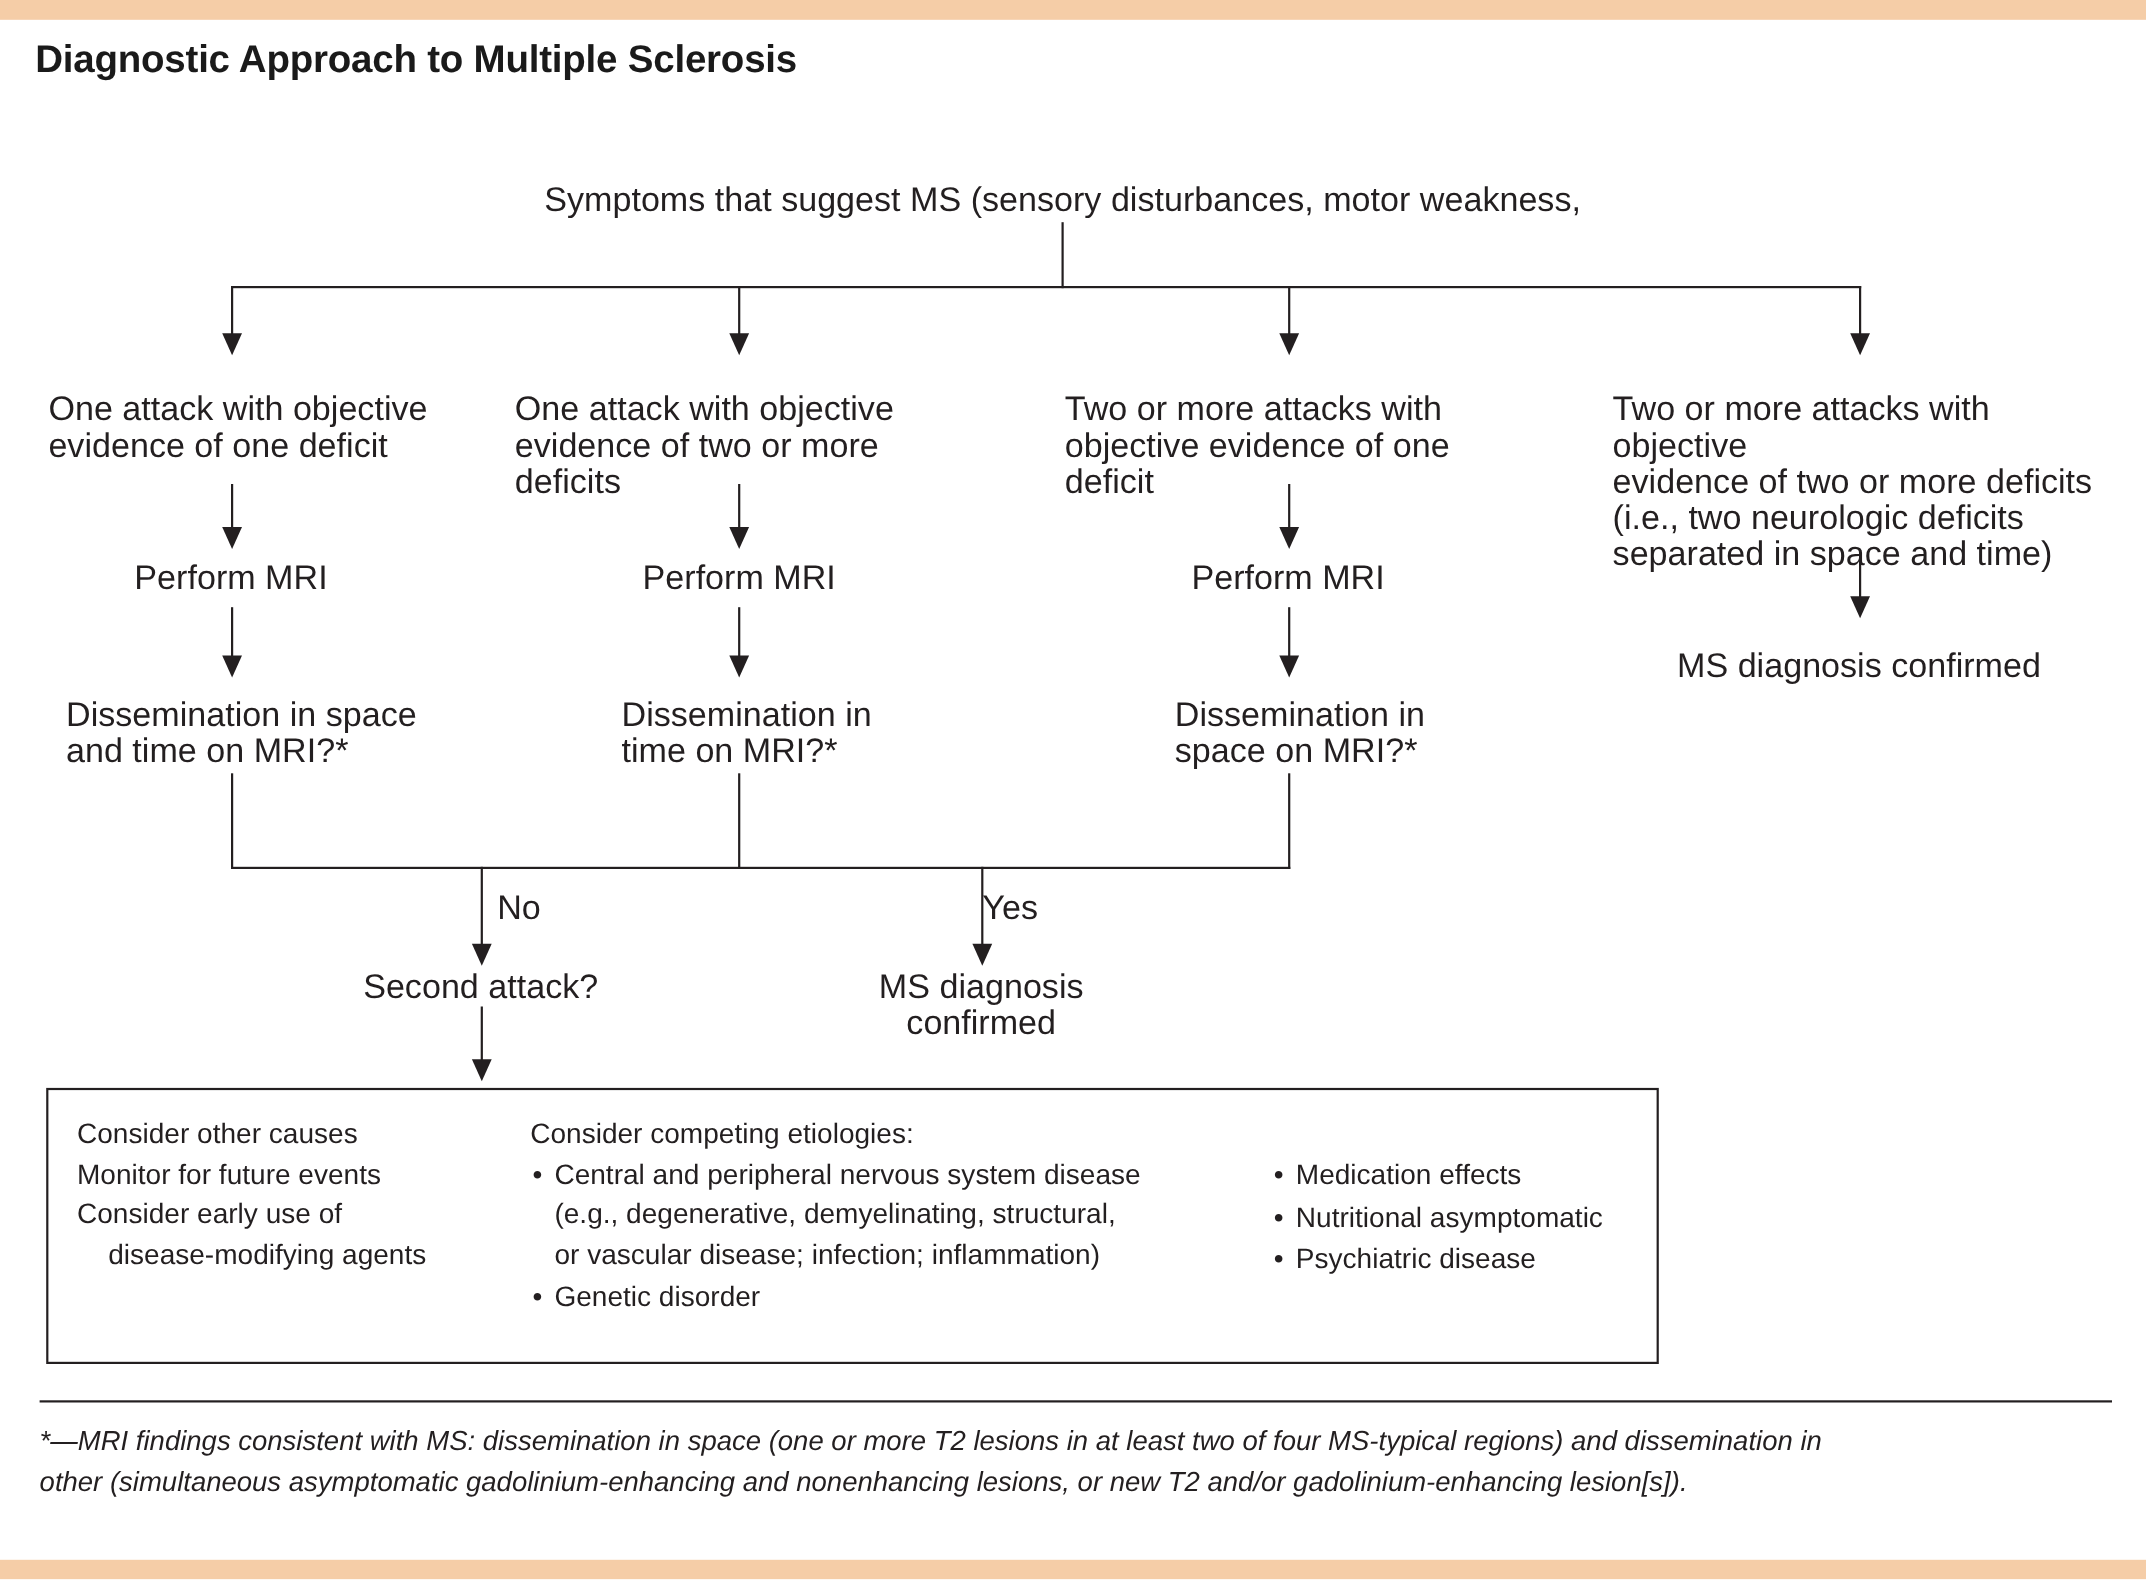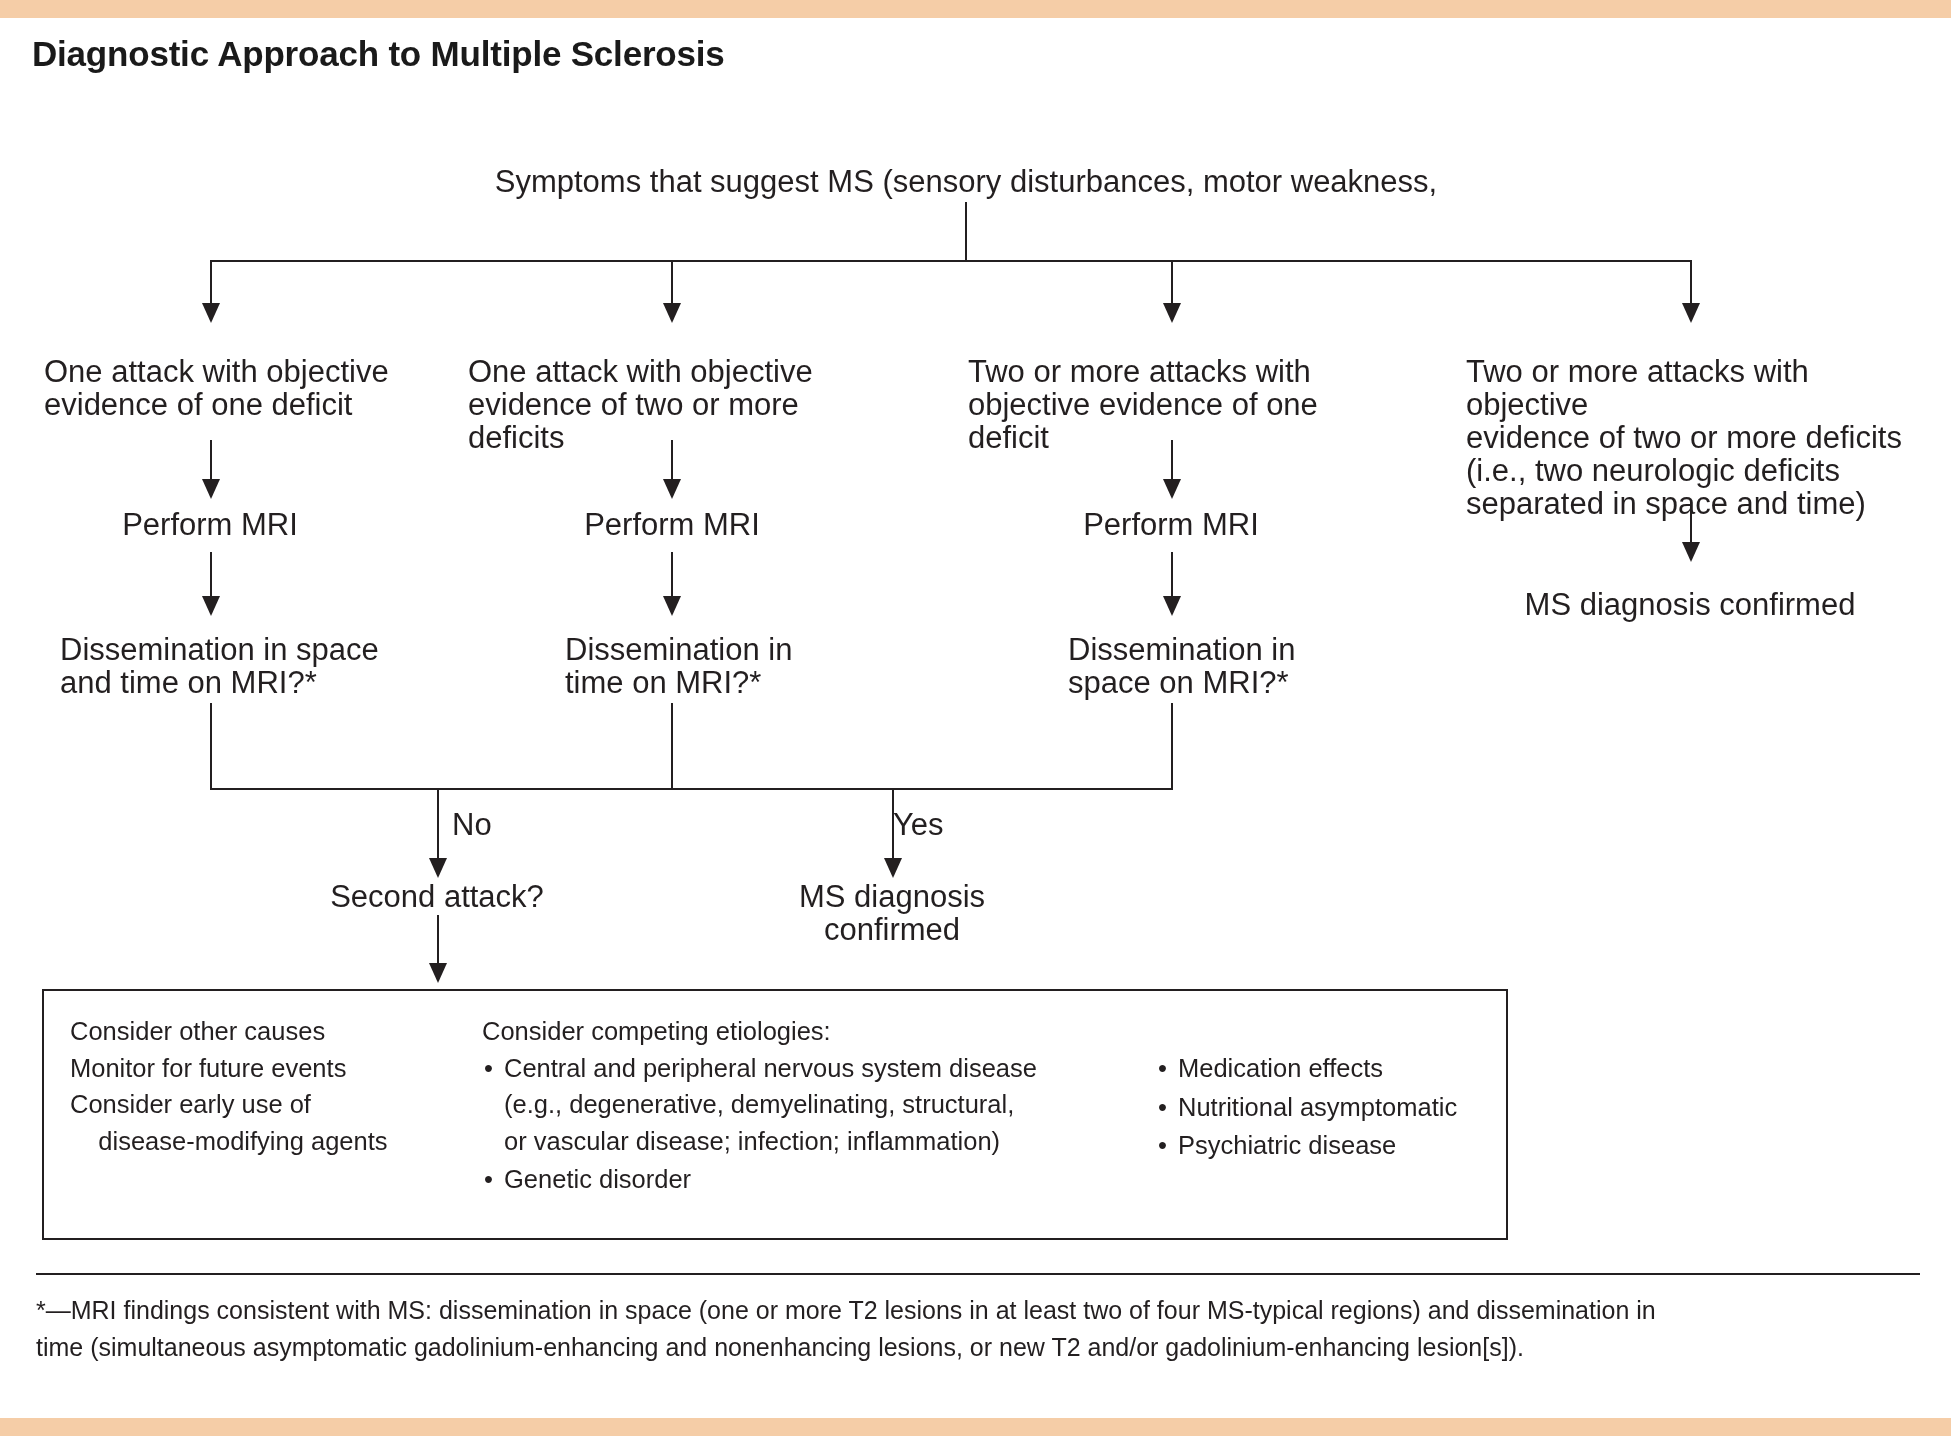--- a/index.html
+++ b/index.html
@@ -98,20 +98,21 @@
   
   .rule {
     position: absolute;
     height: 2px;
     background: #231f20;
   }
   .footnote {
     position: absolute;
     font-size: 25px;
     line-height: 37px;
+    font-style: italic;
     color: #231f20;
   }
 </style>
 </head>
 <body>
 
 <div id="page">
 
   <div class="bar-top"></div>
   <div class="bar-bottom"></div>
@@ -238,16 +239,16 @@
     </div>
     <div class="bullet-item">
       <span class="cont">Psychiatric disease</span>
     </div>
   </div>
 
   <div class="rule" style="left:36px; top:1273px; width:1884px;"></div>
 
   <div class="footnote" style="left:36px; top:1292px; width:1890px;">
     <div>*—MRI findings consistent with MS: dissemination in space (one or more T2 lesions in at least two of four MS-typical regions) and dissemination in</div>
-    <div>time (simultaneous asymptomatic gadolinium-enhancing and nonenhancing lesions, or new T2 and/or gadolinium-enhancing lesion[s]).</div>
+    <div>other (simultaneous asymptomatic gadolinium-enhancing and nonenhancing lesions, or new T2 and/or gadolinium-enhancing lesion[s]).</div>
   </div>
 
 </div>
 
 </body></html>

